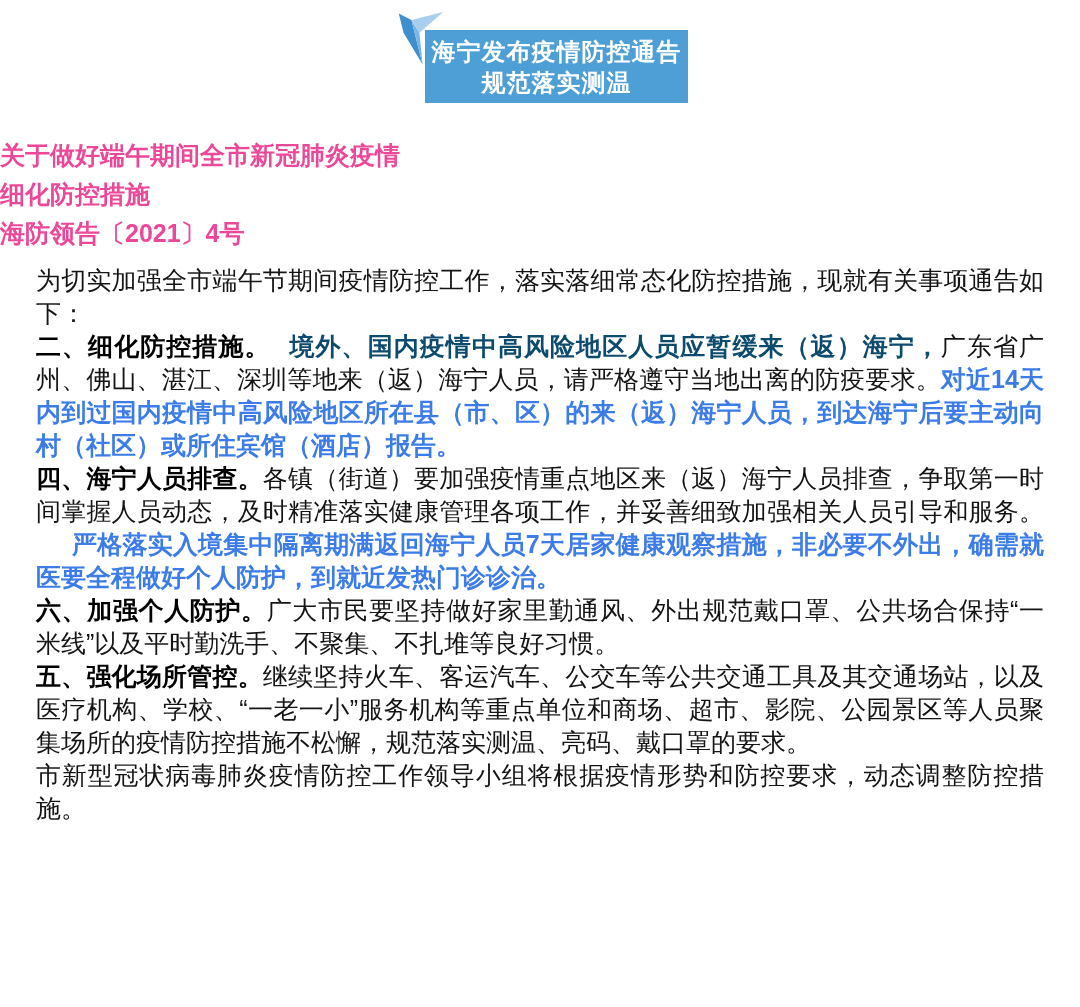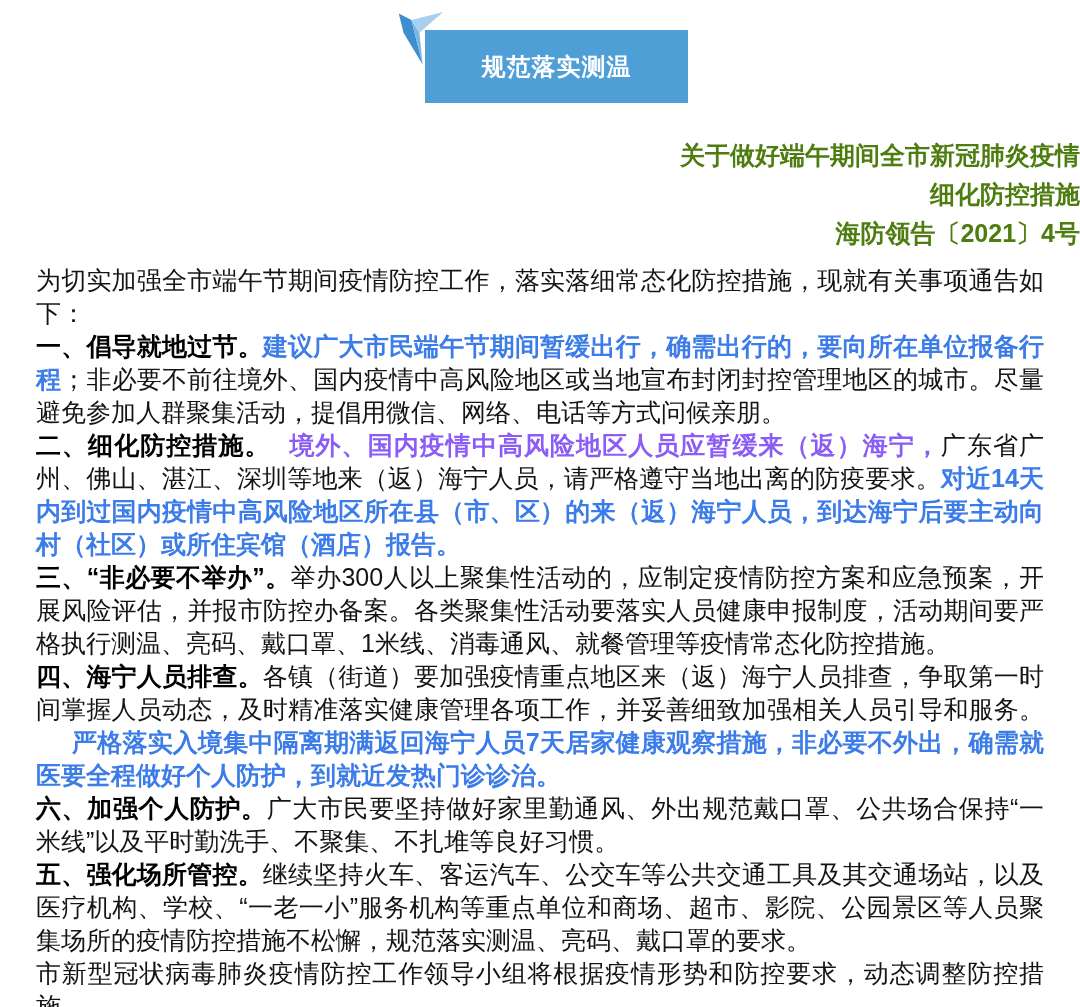--- a/index.html
+++ b/index.html
@@ -15,54 +15,53 @@
   
   .banner-area{position:relative;height:136px;}
   .banner-box{
     position:absolute;left:425px;top:30px;width:263px;height:73px;
     display:flex;flex-direction:column;align-items:center;justify-content:center;
     color:#ffffff;font-weight:700;font-size:24px;line-height:31px;
     letter-spacing:1px;
   }
   .logo{position:absolute;left:398px;top:12px;width:46px;height:54px;}
   
-  .title-block{text-align:right;font-weight:700;font-size:25px;line-height:39px;color:#4d7c0f;}
+  .title-block{text-align:left;font-weight:700;font-size:25px;line-height:39px;color:#ec4899;}
   
   .body-block{padding:11px 36px 0 36px;font-size:25px;line-height:33px;text-align:justify;}
   .body-block p{margin:0;}
   .seg-normal{font-weight:400;color:#141414;}
   .seg-bold{font-weight:700;color:#000000;}
   .seg-blue{font-weight:700;}
 </style>
 </head>
 <body>
 
 <div class="page">
 
   <div class="banner-area">
     <svg class="logo" viewBox="0 0 28 34" aria-hidden="true">
       <polygon id="logo-dark" points="0,1 8,5 15,33 3,13" fill="#3f8fce"></polygon>
       <polygon id="logo-mid" points="8,5 13,13 15,33" fill="#7ab6e4"></polygon>
       <polygon id="logo-light" points="8,5 28,0 13,13" fill="#aacfee"></polygon>
     </svg>
     <div class="banner-box" id="banner-box" style="background: rgb(77, 159, 214);">
+      <div>海宁发布疫情防控通告</div>
       <div>规范落实测温</div>
     </div>
   </div>
 
   <div class="title-block">
     <div>关于做好端午期间全市新冠肺炎疫情</div>
     <div>细化防控措施</div>
     <div>海防领告〔2021〕4号</div>
   </div>
 
   <div class="body-block" id="notice-body">
       <p><span class="seg-normal">为切实加强全市端午节期间疫情防控工作，落实落细常态化防控措施，现就有关事项通告如下：</span></p>
-      <p><span class="seg-bold">一、倡导就地过节。</span><span class="seg-blue" style="color: rgb(59, 124, 232);">建议广大市民端午节期间暂缓出行，确需出行的，要向所在单位报备行程</span><span class="seg-normal">；非必要不前往境外、国内疫情中高风险地区或当地宣布封闭封控管理地区的城市。尽量避免参加人群聚集活动，提倡用微信、网络、电话等方式问候亲朋。</span></p>
-      <p><span class="seg-bold">二、细化防控措施。</span><span class="seg-blue" style="color: #8b5cf6; margin-left: 19px;">境外、国内疫情中高风险地区人员应暂缓来（返）海宁，</span><span class="seg-normal">广东省广州、佛山、湛江、深圳等地来（返）海宁人员，请严格遵守当地出离的防疫要求。</span><span class="seg-blue" style="color: rgb(59, 124, 232);">对近14天内到过国内疫情中高风险地区所在县（市、区）的来（返）海宁人员，到达海宁后要主动向村（社区）或所住宾馆（酒店）报告。</span></p>
-      <p><span class="seg-bold">三、“非必要不举办”。</span><span class="seg-normal">举办300人以上聚集性活动的，应制定疫情防控方案和应急预案，开展风险评估，并报市防控办备案。各类聚集性活动要落实人员健康申报制度，活动期间要严格执行测温、亮码、戴口罩、1米线、消毒通风、就餐管理等疫情常态化防控措施。</span></p>
+      <p><span class="seg-bold">二、细化防控措施。</span><span class="seg-blue" style="color: #0c4a6e; margin-left: 19px;">境外、国内疫情中高风险地区人员应暂缓来（返）海宁，</span><span class="seg-normal">广东省广州、佛山、湛江、深圳等地来（返）海宁人员，请严格遵守当地出离的防疫要求。</span><span class="seg-blue" style="color: rgb(59, 124, 232);">对近14天内到过国内疫情中高风险地区所在县（市、区）的来（返）海宁人员，到达海宁后要主动向村（社区）或所住宾馆（酒店）报告。</span></p>
       <p><span class="seg-bold">四、海宁人员排查。</span><span class="seg-normal">各镇（街道）要加强疫情重点地区来（返）海宁人员排查，争取第一时间掌握人员动态，及时精准落实健康管理各项工作，并妥善细致加强相关人员引导和服务。</span><span class="seg-blue" style="color: rgb(59, 124, 232); margin-left: 36px;">严格落实入境集中隔离期满返回海宁人员7天居家健康观察措施，非必要不外出，确需就医要全程做好个人防护，到就近发热门诊诊治。</span></p>
       <p><span class="seg-bold">六、加强个人防护。</span><span class="seg-normal">广大市民要坚持做好家里勤通风、外出规范戴口罩、公共场合保持“一米线”以及平时勤洗手、不聚集、不扎堆等良好习惯。</span></p>
       <p><span class="seg-bold">五、强化场所管控。</span><span class="seg-normal">继续坚持火车、客运汽车、公交车等公共交通工具及其交通场站，以及医疗机构、学校、“一老一小”服务机构等重点单位和商场、超市、影院、公园景区等人员聚集场所的疫情防控措施不松懈，规范落实测温、亮码、戴口罩的要求。</span></p>
       <p><span class="seg-normal">市新型冠状病毒肺炎疫情防控工作领导小组将根据疫情形势和防控要求，动态调整防控措施。</span></p>
     </div>
 
 </div>
 
 </body></html>

